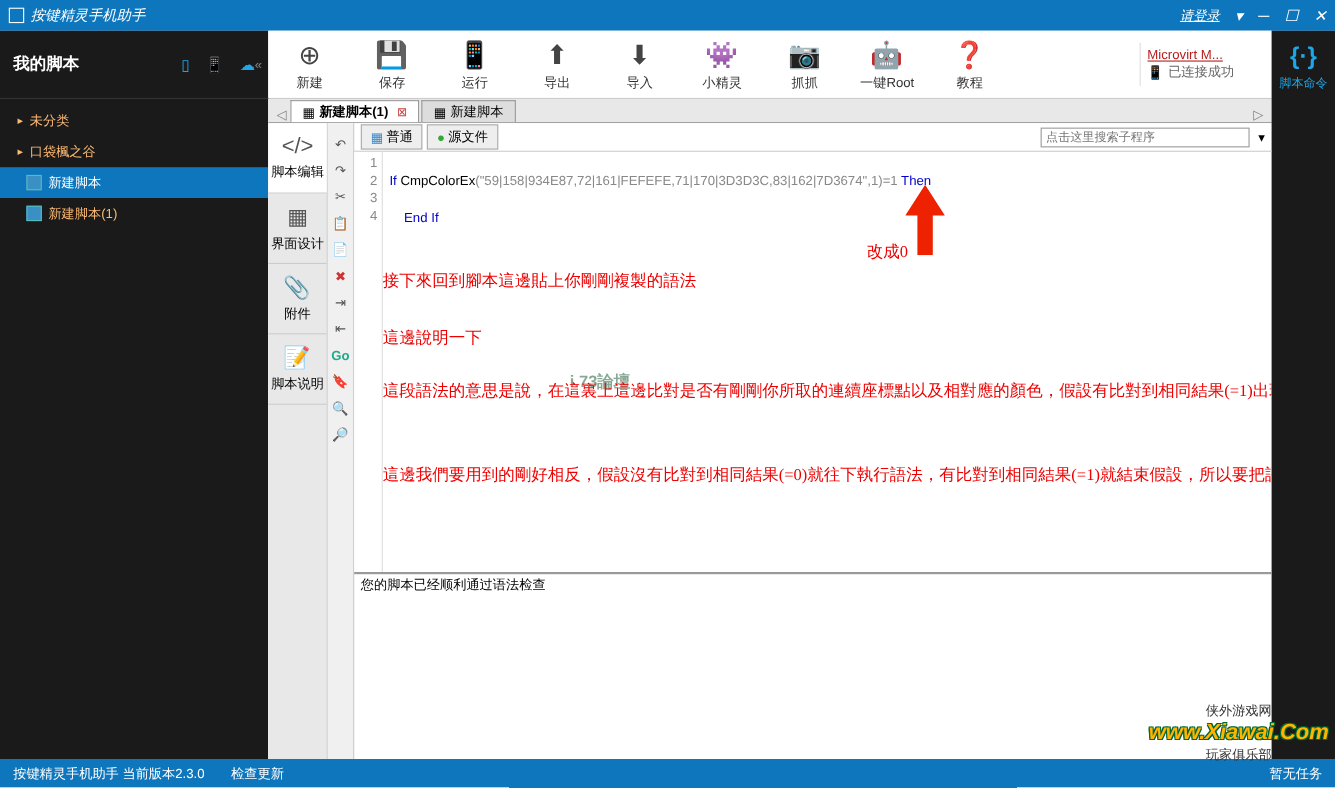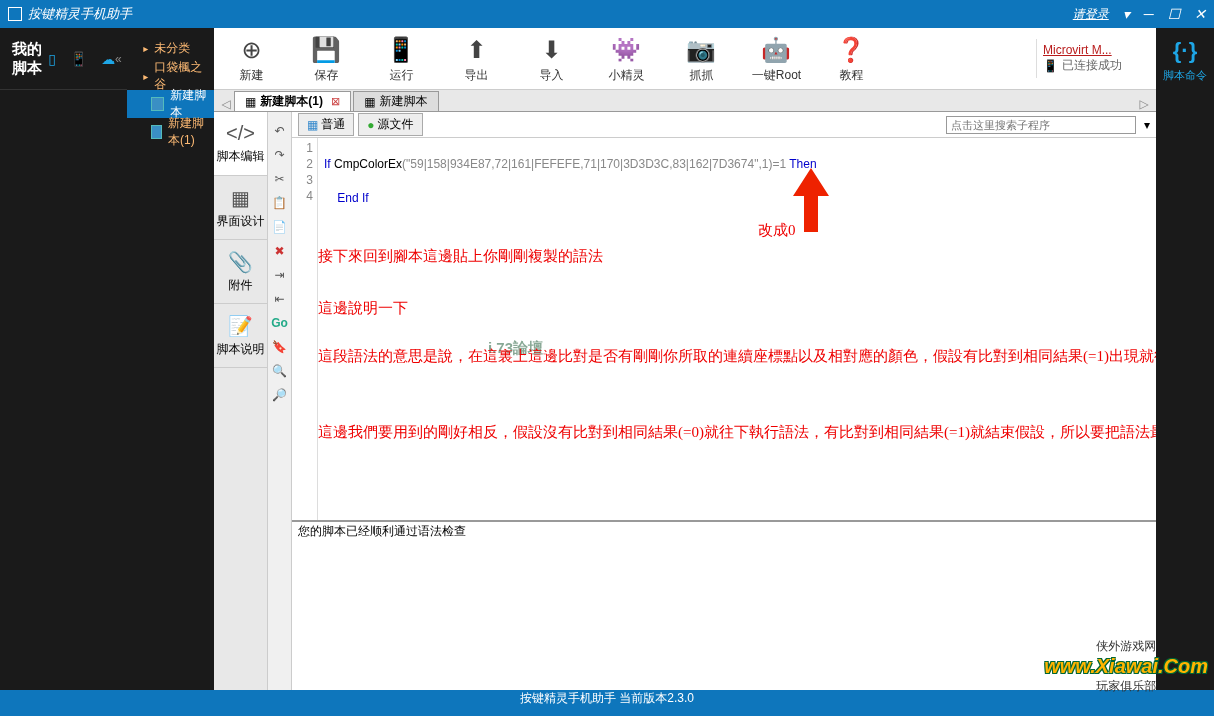--- a/index.html
+++ b/index.html
@@ -9,21 +9,21 @@
 .titlebar { height:28px; background:#0e76bc; color:#fff; display:flex; align-items:center; padding:0 8px;font-style:italic; }
 .titlebar .tb-icon { width:14px; height:14px; border:1.5px solid #fff; margin-right:6px; }
 .titlebar .tb-title { flex:1; font-size:13px; }
 .titlebar .tb-right { display:flex; align-items:center; gap:14px; }
 .titlebar .login { text-decoration:underline; cursor:pointer; }
 .titlebar .winbtn { cursor:pointer; font-size:14px; }
 
 .main { display:flex; height:662px; }
 
 
-.sidebar { width:214px; background:#1a1a1a; color:#ccc; display:flex; flex-direction:row; }
+.sidebar { width:244px; background:#1a1a1a; color:#ccc; display:flex; flex-direction:column; }
 .sb-header { height:62px; display:flex; align-items:center; padding:0 12px; border-bottom:1px solid #333; position:relative; }
 .sb-header-title { font-size:15px; color:#fff; flex:1; font-weight:bold; }
 .sb-hicons { display:flex; gap:14px; align-items:center; }
 .sb-hicon { color:#1ea6e6; cursor:pointer; font-size:14px; }
 .sb-collapse { position:absolute; right:2px; top:0; height:62px; width:14px; display:flex; align-items:center; justify-content:center; color:#888; cursor:pointer; }
 .sb-tree { padding:6px 0; }
 .tree-item { display:flex; align-items:center; height:28px; padding-left:16px; cursor:pointer; color:#fdba74; }
 .tree-item.root::before { content:"▸"; margin-right:6px; font-size:10px; }
 .tree-item.file { padding-left:24px; }
 .tree-item.file.sel { background:#0e76bc; color:#fff; }
@@ -84,21 +84,21 @@
 .console { height:170px; border-top:2px solid #999; display:flex; flex-direction:column; }
 .cons-line { padding:1px 6px; font-size:12px; }
 .cons-line.sel { background:#0e76bc; color:#fff; }
 
 
 .branding { position:absolute; right:6px; bottom:32px; height:46px; display:flex; align-items:center; font-size:12px; color:#333;flex-direction:column; }
 .blogo { width:42px; height:42px; border-radius:50%; background:linear-gradient(#7ec8e8,#4aa0d0); margin:0 4px; }
 .burl { font-family:Arial; font-size:20px; font-weight:bold; font-style:italic; color:#ffb400; text-shadow:-1px -1px 0 #063,1px -1px 0 #063,-1px 1px 0 #063,1px 1px 0 #063; }
 
 
-.statusbar { height:26px; background:#0e76bc; color:#fff; display:flex; align-items:center; padding:0 12px; gap:24px; font-size:12px;flex-direction:column; }
+.statusbar { height:26px; background:#0e76bc; color:#fff; display:flex; align-items:center; padding:0 12px; gap:24px; font-size:12px; }
 .statusbar .sp { flex:1; }
 </style>
 </head>
 <body>
 
 <div class="titlebar">
   <span class="tb-icon"></span>
   <span class="tb-title">按键精灵手机助手</span>
   <div class="tb-right">
     <span class="login">请登录</span>

